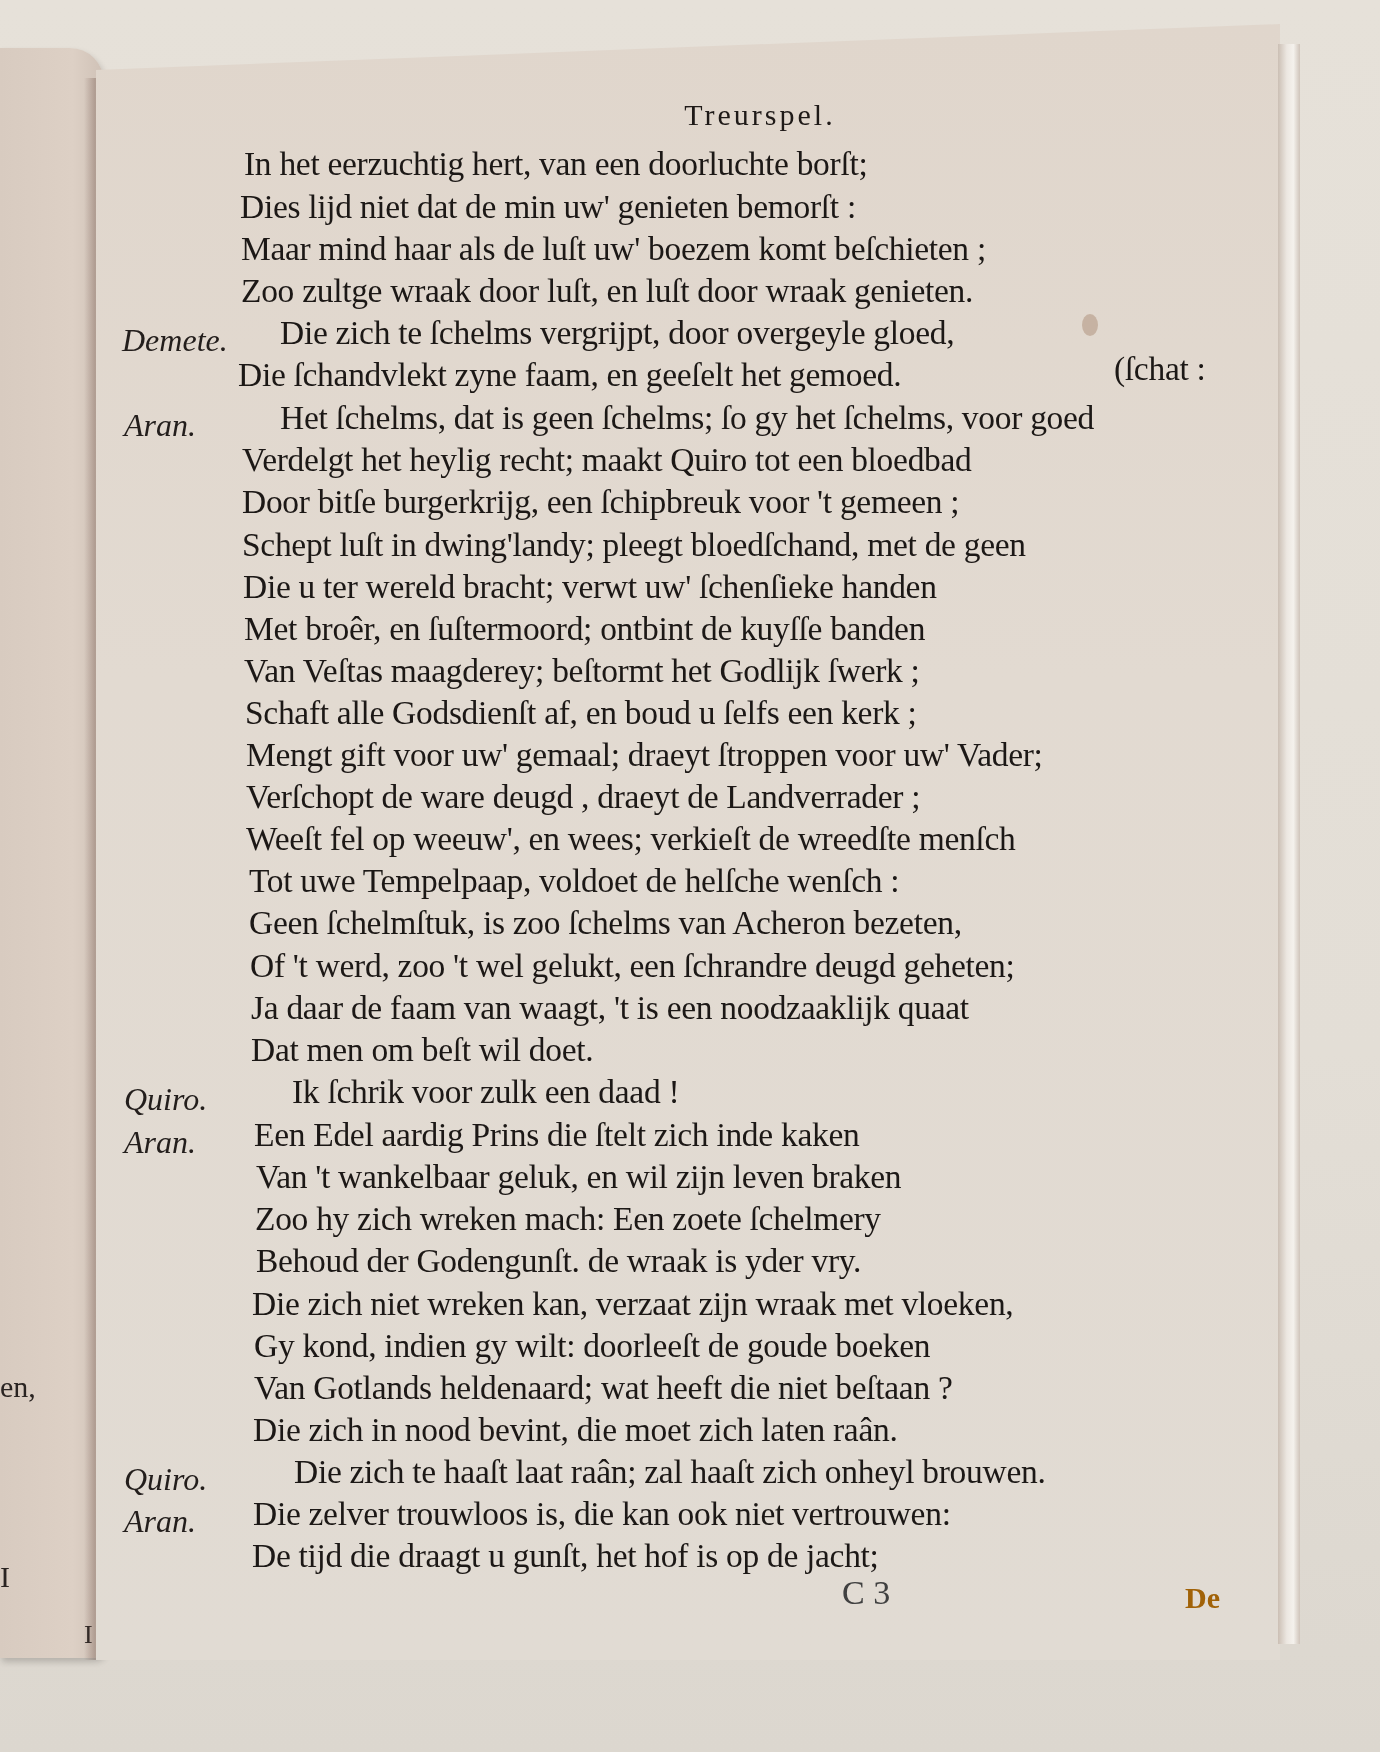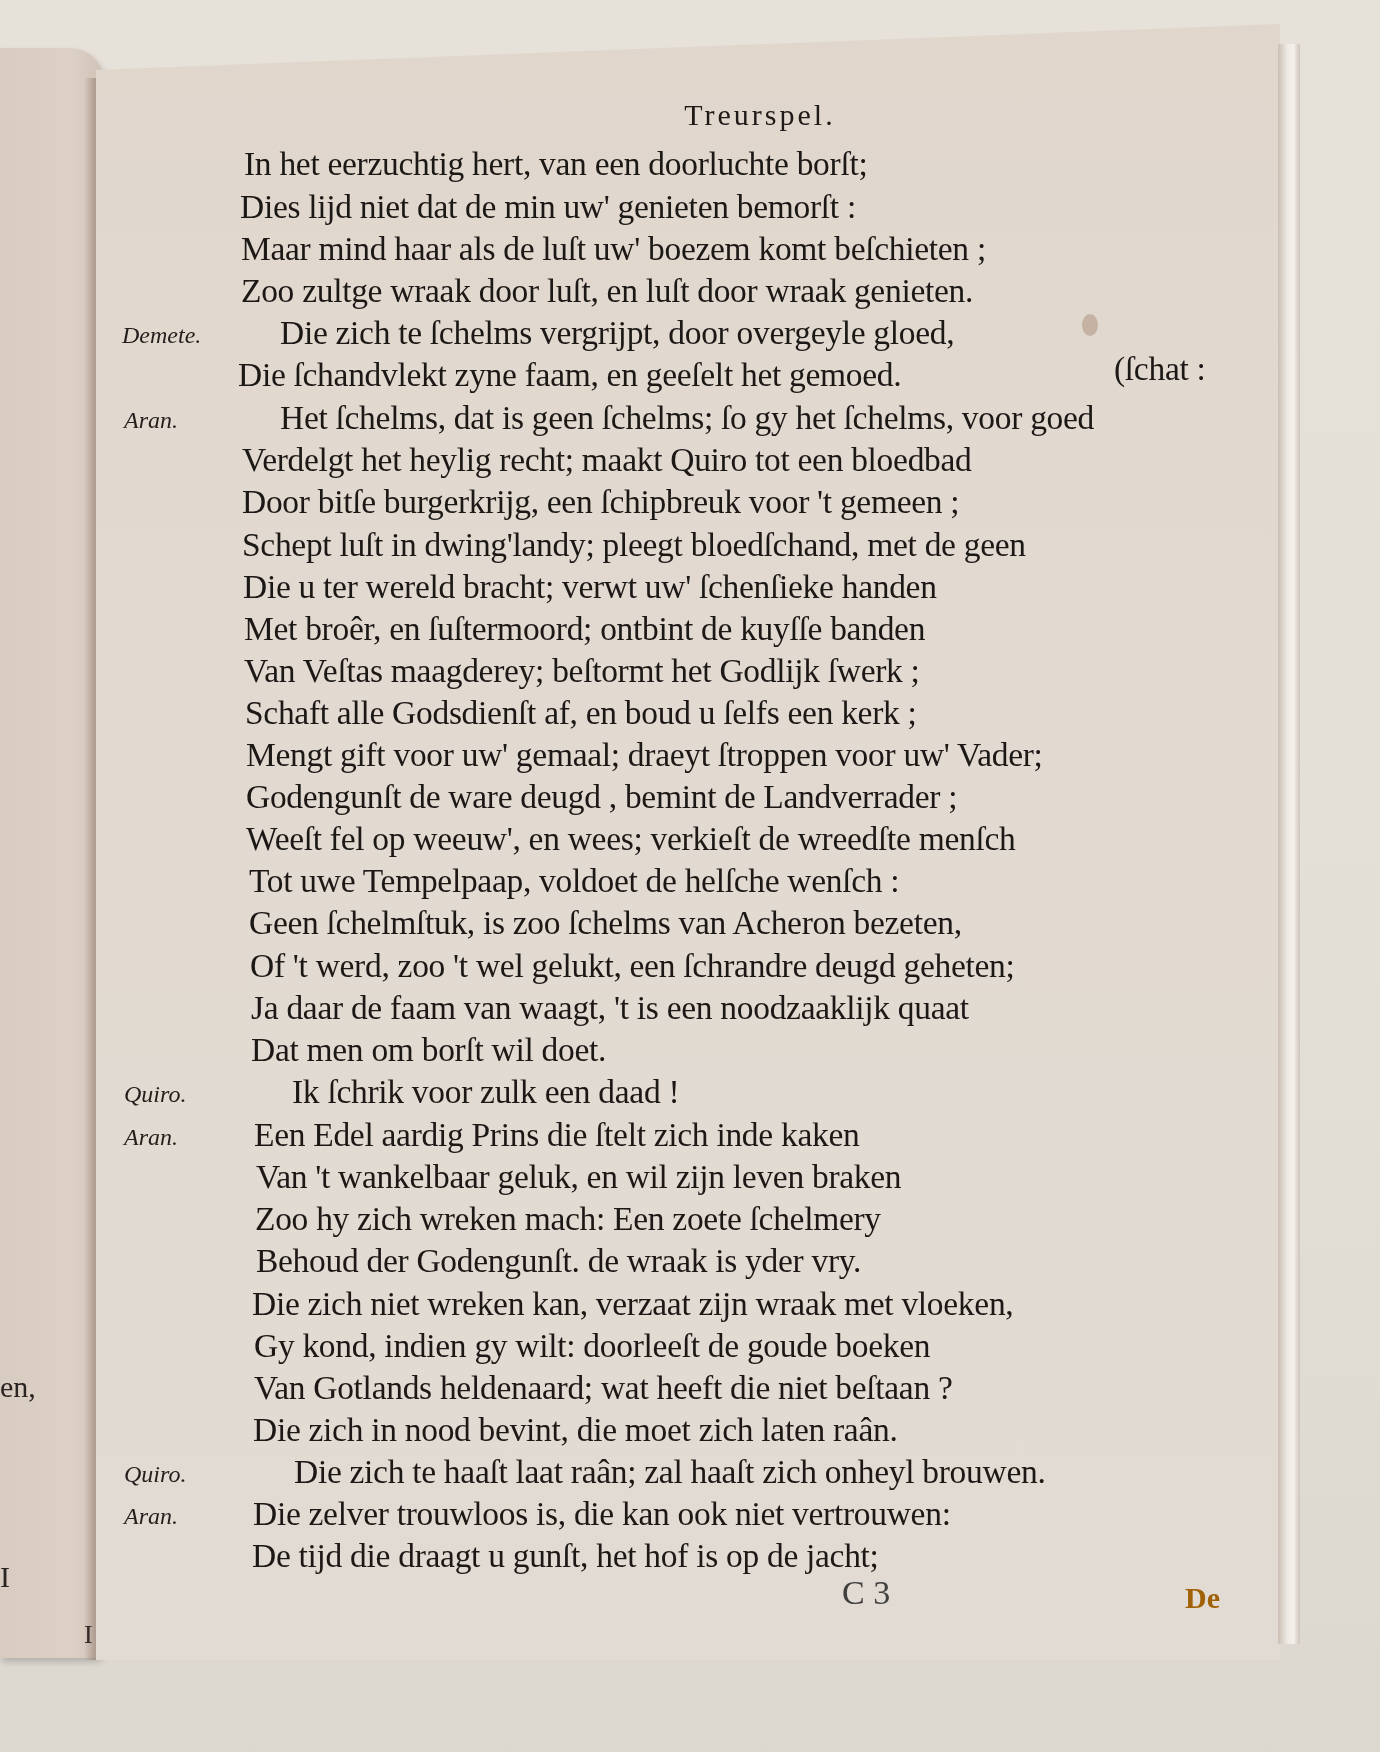--- a/index.html
+++ b/index.html
@@ -35,21 +35,21 @@
     position:absolute; left:0; width:1380px; top:98px; text-align:center;
     font-family:"Liberation Serif", serif; font-size:30px; letter-spacing:3px; color:#1f1a18;
     padding-left:70px;
   }
   .text-block { position:absolute; left:0; top:0; }
   .line {
     position:absolute; font-family:"Liberation Serif", serif; font-size:33.5px; color:#1c1816;
     white-space:nowrap; letter-spacing:-0.3px;
   }
   .speaker {
-    position:absolute; font-family:"Liberation Serif", serif; font-style:italic; font-size:24px;
+    position:absolute; font-family:"Liberation Serif", serif; font-style:italic; font-size:32px;
     color:#231e1c; white-space:nowrap;text-align:center;
   }
   .sig {
     position:absolute; font-family:"Liberation Serif", serif; font-size:34px; color:#404040;
   }
   .catch {
     position:absolute; font-family:"Liberation Serif", serif; font-size:30px; color:#a16207; font-weight:bold;
   }
   .stain { position:absolute; border-radius:50%; background:rgba(150,110,80,0.35); }
 </style>
@@ -79,27 +79,27 @@
     <span class="line" style="top: 399px; left: 280px;">Het ſchelms, dat is geen ſchelms; ſo gy het ſchelms, voor goed</span>
     <span class="speaker" style="top: 407px; left: 124px;">Aran.</span>
     <span class="line" style="top: 441px; left: 242px;">Verdelgt het heylig recht; maakt Quiro tot een bloedbad</span>
     <span class="line" style="top: 483px; left: 242px;">Door bitſe burgerkrijg, een ſchipbreuk voor 't gemeen ;</span>
     <span class="line" style="top: 526px; left: 242px;">Schept luſt in dwing'landy; pleegt bloedſchand, met de geen</span>
     <span class="line" style="top: 568px; left: 243px;">Die u ter wereld bracht; verwt uw' ſchenſieke handen</span>
     <span class="line" style="top: 610px; left: 244px;">Met broêr, en ſuſtermoord; ontbint de kuyſſe banden</span>
     <span class="line" style="top: 652px; left: 244px;">Van Veſtas maagderey; beſtormt het Godlijk ſwerk ;</span>
     <span class="line" style="top: 694px; left: 245px;">Schaft alle Godsdienſt af, en boud u ſelfs een kerk ;</span>
     <span class="line" style="top: 736px; left: 246px;">Mengt gift voor uw' gemaal; draeyt ſtroppen voor uw' Vader;</span>
-    <span class="line" style="top: 778px; left: 246px;">Godengunſt de ware deugd , bemint de Landverrader ;</span>
+    <span class="line" style="top: 778px; left: 246px;">Verſchopt de ware deugd , draeyt de Landverrader ;</span>
     <span class="line" style="top: 820px; left: 246px;">Weeſt fel op weeuw', en wees; verkieſt de wreedſte menſch</span>
     <span class="line" style="top: 862px; left: 249px;">Tot uwe Tempelpaap, voldoet de helſche wenſch :</span>
     <span class="line" style="top: 904px; left: 249px;">Geen ſchelmſtuk, is zoo ſchelms van Acheron bezeten,</span>
     <span class="line" style="top: 947px; left: 250px;">Of 't werd, zoo 't wel gelukt, een ſchrandre deugd geheten;</span>
     <span class="line" style="top: 989px; left: 251px;">Ja daar de faam van waagt, 't is een noodzaaklijk quaat</span>
-    <span class="line" style="top: 1031px; left: 251px;">Dat men om borſt wil doet.</span>
+    <span class="line" style="top: 1031px; left: 251px;">Dat men om beſt wil doet.</span>
     <span class="line" style="top: 1073px; left: 292px;">Ik ſchrik voor zulk een daad !</span>
     <span class="speaker" style="top: 1081px; left: 124px;">Quiro.</span>
     <span class="line" style="top: 1116px; left: 254px;">Een Edel aardig Prins die ſtelt zich inde kaken</span>
     <span class="speaker" style="top: 1124px; left: 124px;">Aran.</span>
     <span class="line" style="top: 1158px; left: 256px;">Van 't wankelbaar geluk, en wil zijn leven braken</span>
     <span class="line" style="top: 1200px; left: 255px;">Zoo hy zich wreken mach: Een zoete ſchelmery</span>
     <span class="line" style="top: 1242px; left: 256px;">Behoud der Godengunſt. de wraak is yder vry.</span>
     <span class="line" style="top: 1285px; left: 252px;">Die zich niet wreken kan, verzaat zijn wraak met vloeken,</span>
     <span class="line" style="top: 1327px; left: 254px;">Gy kond, indien gy wilt: doorleeſt de goude boeken</span>
     <span class="line" style="top: 1369px; left: 254px;">Van Gotlands heldenaard; wat heeft die niet beſtaan ?</span>

